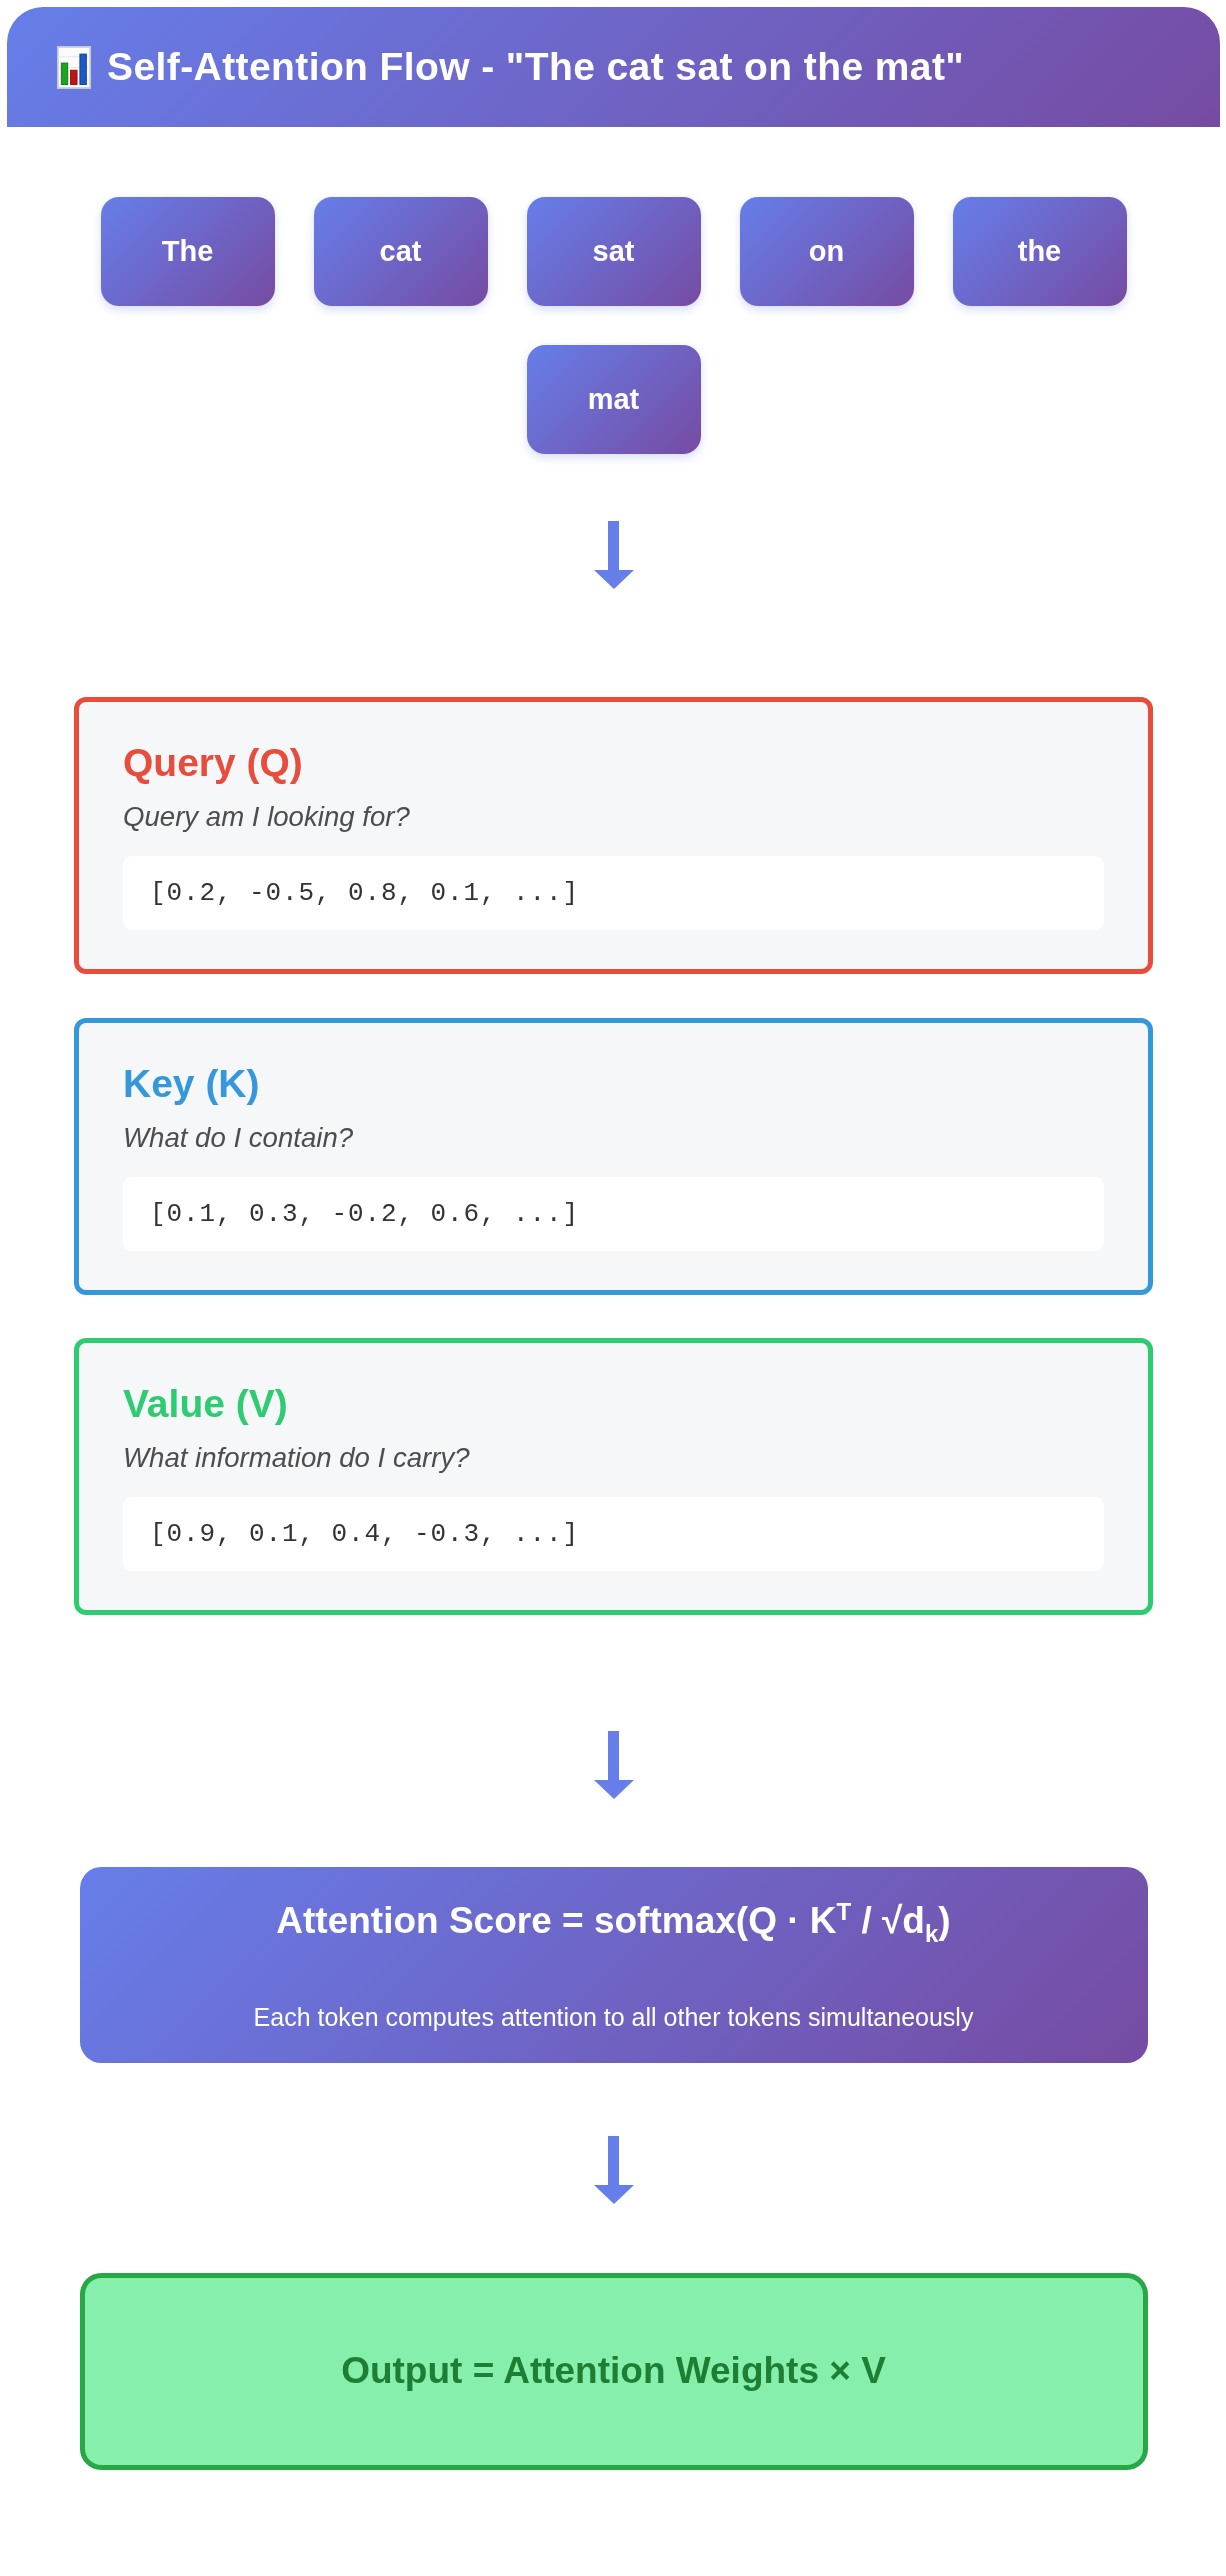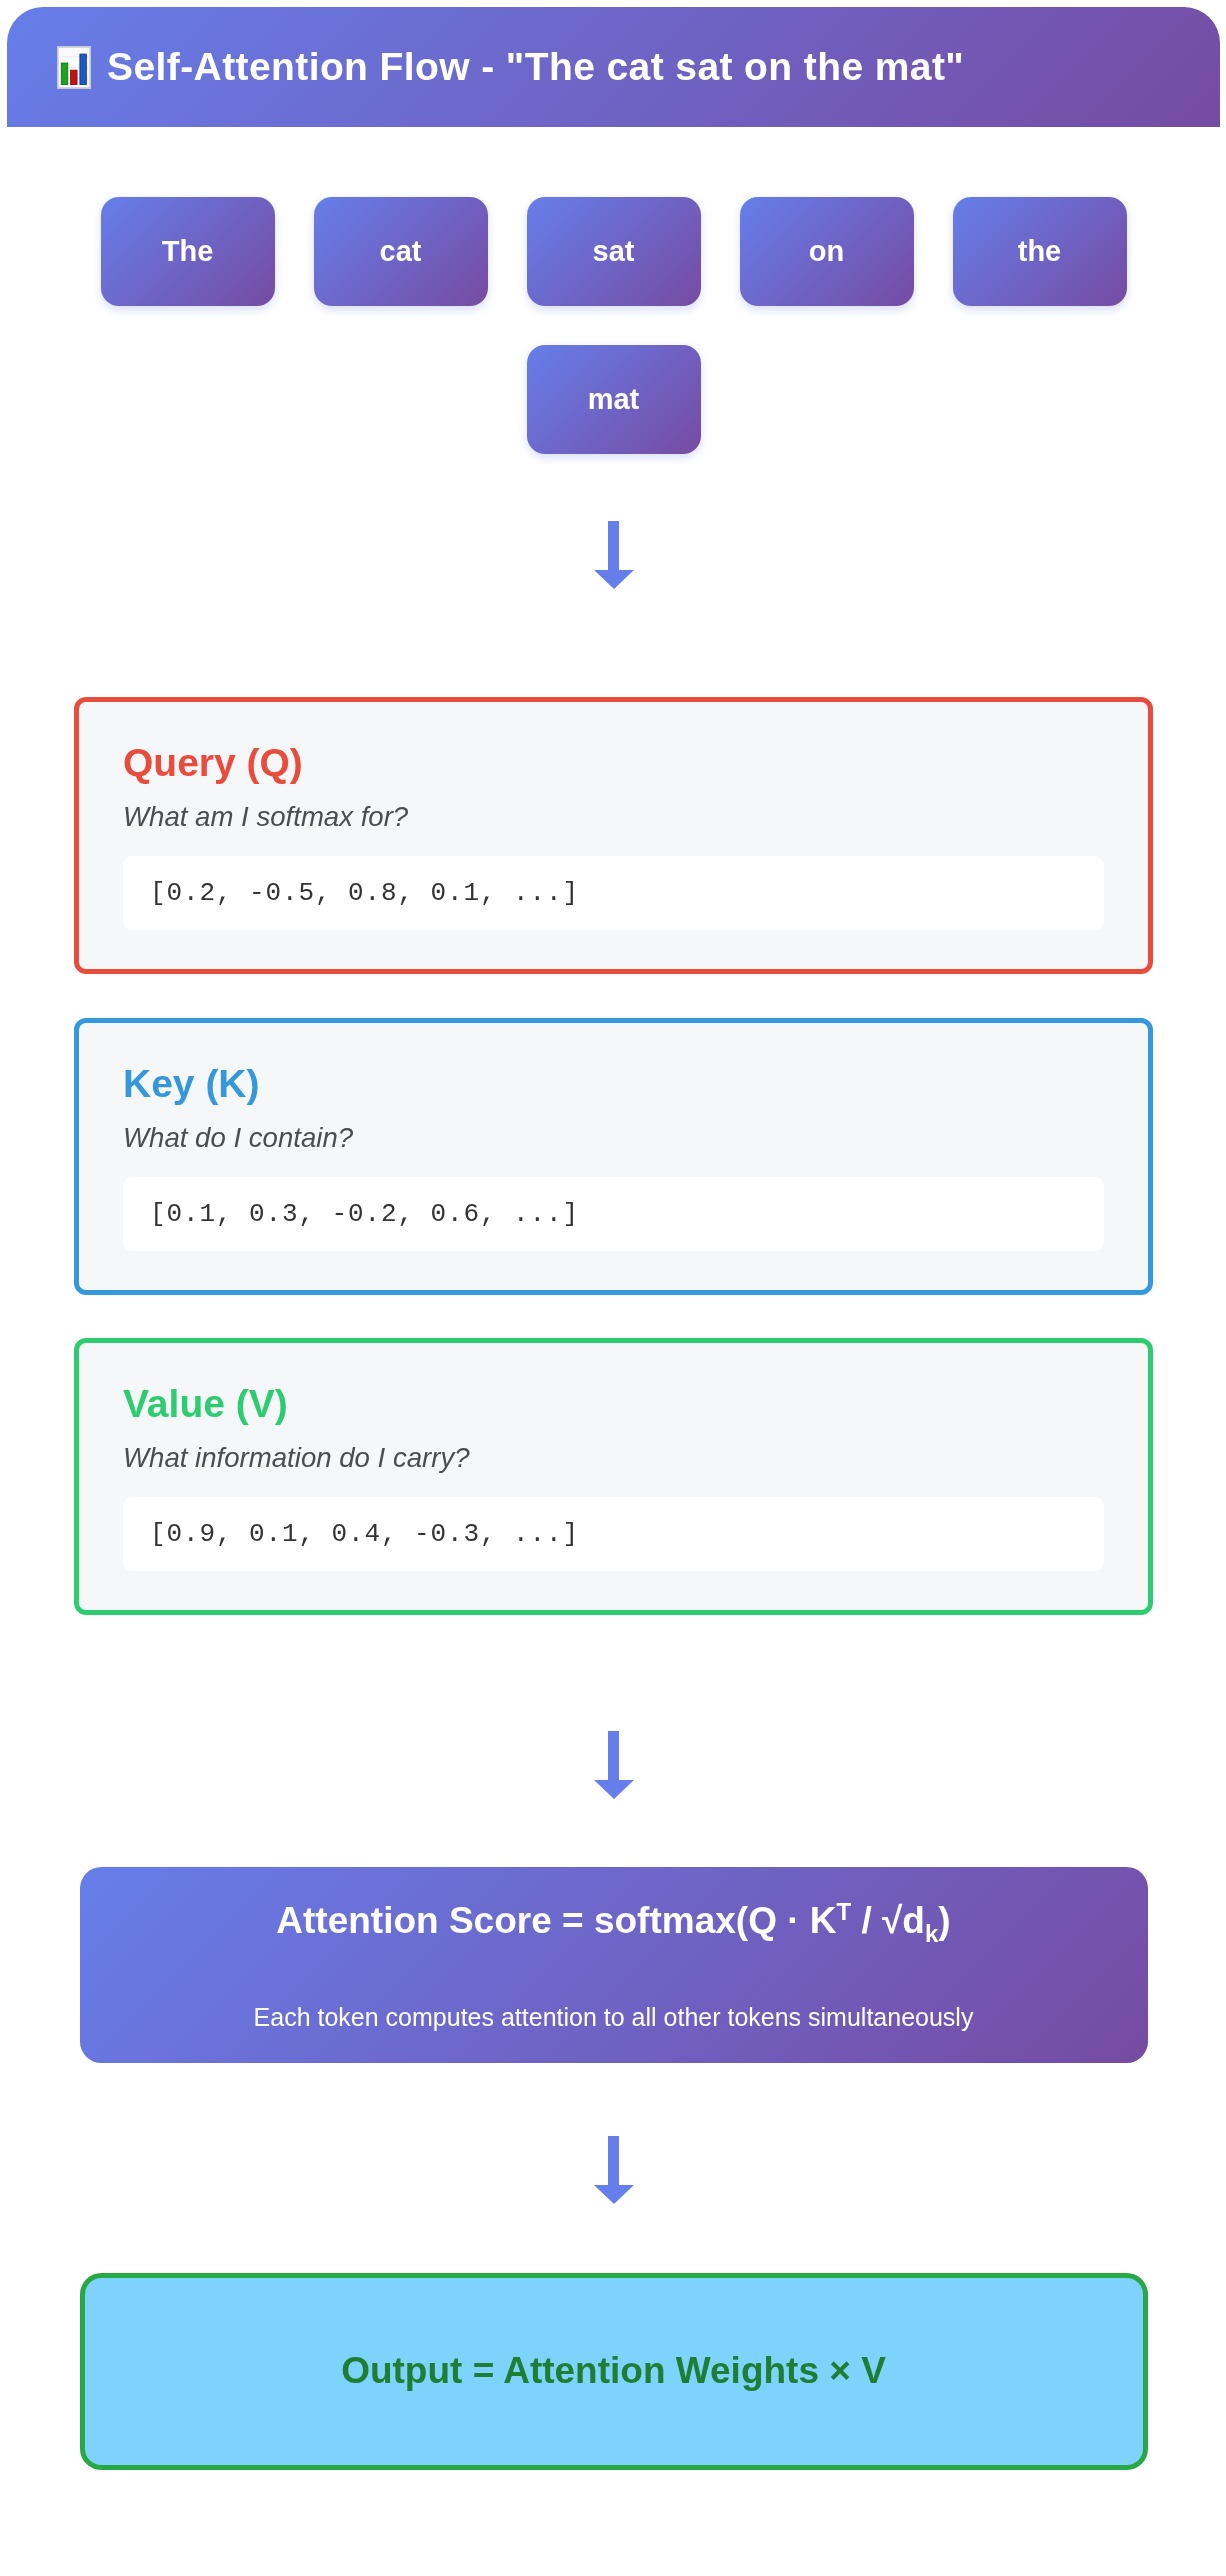--- a/index.html
+++ b/index.html
@@ -75,21 +75,21 @@
     text-align: center;
     gap: 20px;
   }
   .banner-attention {
     margin-top: 68px; height: 196px;
     background: linear-gradient(135deg, #667eea 0%, #764ba2 100%);
     color: #ffffff;
   }
   .banner-output {
     margin-top: 69px; height: 197px;
-    background: #7dd3fc; border: 5.3px solid #28a745; color: #1e7e34;
+    background: #86efac; border: 5.3px solid #28a745; color: #1e7e34;
   }
   .banner .formula { font-size: 37px; font-weight: 700; line-height: 1.2; }
   .banner .formula sup { font-size: 65%; font-weight: 700; }
   .banner .formula sub { font-size: 65%; font-weight: 700; }
   .banner .formula-sub { font-size: 25px; margin-top: 35px; }
   .banner-output .formula { color: #1e7e34; }
 
   
   .emoji svg { display: block; }
 </style>
@@ -122,21 +122,21 @@
     <div class="token">mat</div>
   </div>
 
   <div class="arrow arrow-1">
     <div class="stem"></div>
       <div class="head"></div>
   </div>
 
   <section class="card card-query">
     <h2>Query (Q)</h2>
-    <p class="question">What am I softmax for?</p>
+    <p class="question">Query am I looking for?</p>
     <div class="vector">[0.2, -0.5, 0.8, 0.1, ...]</div>
   </section>
 
   <section class="card card-key">
     <h2>Key (K)</h2>
     <p class="question">What do I contain?</p>
     <div class="vector">[0.1, 0.3, -0.2, 0.6, ...]</div>
   </section>
 
   <section class="card card-value">

